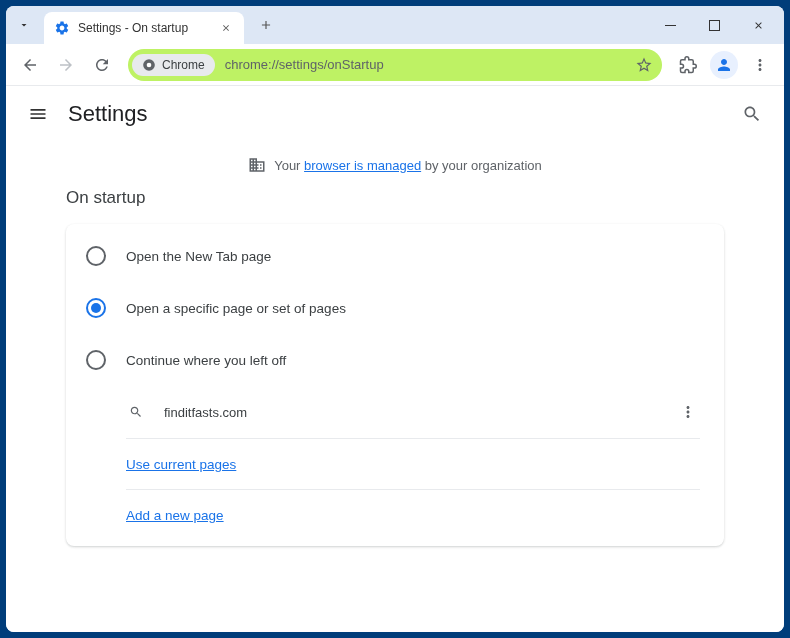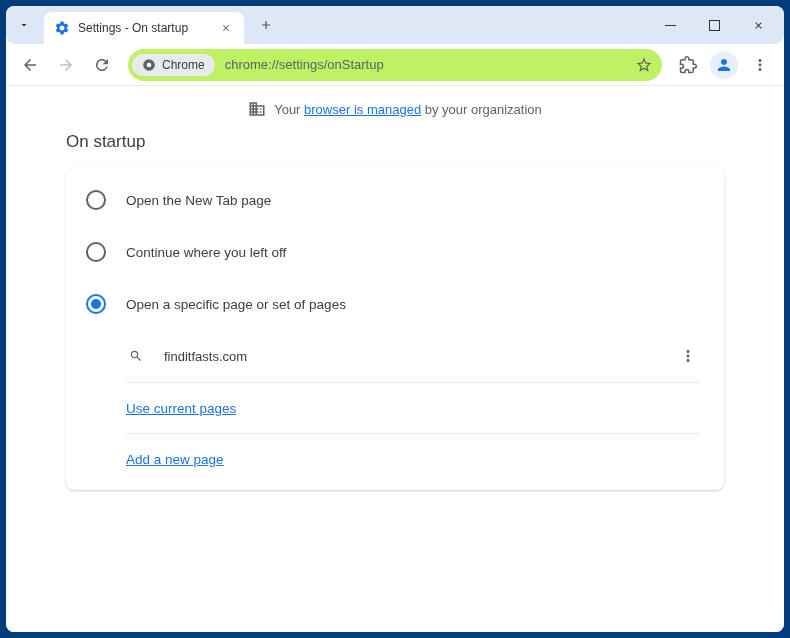--- a/index.html
+++ b/index.html
@@ -1,20 +1,20 @@
 <!DOCTYPE html>
 <html><head>
   <meta charset="utf-8">
   <style>
     * { margin: 0; padding: 0; box-sizing: border-box; font-family: 'Segoe UI', Arial, sans-serif; }
     body { width: 790px; height: 638px; background: #003d7a; padding: 6px; overflow: hidden; }
     .window { width: 100%; height: 100%; background: #fff; border-radius: 8px; overflow: hidden; display: flex; flex-direction: column; }
     
     
-    .titlebar { height: 38px; background: #dde7f5; display: flex; align-items: center; padding: 0 4px; border-radius: 9px; }
+    .titlebar { height: 38px; background: #dde7f5; display: flex; align-items: center; padding: 0 4px; }
     .tab-dropdown { width: 28px; height: 28px; display: flex; align-items: center; justify-content: center; color: #333; cursor: pointer; }
     .tab { height: 32px; background: #fff; border-radius: 8px 8px 0 0; display: flex; align-items: center; padding: 0 10px; margin-left: 6px; min-width: 200px; margin-top: 6px; }
     .tab-icon { width: 16px; height: 16px; margin-right: 8px; color: #1a73e8; }
     .tab-title { font-size: 12px; color: #333; flex: 1; }
     .tab-close { width: 16px; height: 16px; display: flex; align-items: center; justify-content: center; color: #555; cursor: pointer; }
     .new-tab { width: 28px; height: 28px; display: flex; align-items: center; justify-content: center; color: #555; cursor: pointer; margin-left: 8px; }
     .window-controls { margin-left: auto; display: flex; }
     .win-btn { width: 44px; height: 32px; display: flex; align-items: center; justify-content: center; color: #333; cursor: pointer; }
     
     
@@ -158,20 +158,33 @@
       </div>
     </div>
     <div class="toolbar-icon">
       <svg width="18" height="18" viewBox="0 0 24 24">
           <path d="M12 8c1.1 0 2-.9 2-2s-.9-2-2-2-2 .9-2 2 .9 2 2 2zm0 2c-1.1 0-2 .9-2 2s.9 2 2 2 2-.9 2-2-.9-2-2-2zm0 6c-1.1 0-2 .9-2 2s.9 2 2 2 2-.9 2-2-.9-2-2-2z" fill="currentColor"></path>
         </svg>
     </div>
   </div>
 
   <div class="content">
+    <div class="header">
+      <div class="menu-btn">
+        <svg width="20" height="20" viewBox="0 0 24 24">
+            <path d="M3 18h18v-2H3v2zm0-5h18v-2H3v2zm0-7v2h18V6H3z" fill="currentColor"></path>
+          </svg>
+      </div>
+      <div class="page-title">Settings</div>
+      <div class="header-search">
+        <svg width="20" height="20" viewBox="0 0 24 24">
+            <path d="M15.5 14h-.79l-.28-.27C15.41 12.59 16 11.11 16 9.5 16 5.91 13.09 3 9.5 3S3 5.91 3 9.5 5.91 16 9.5 16c1.61 0 3.09-.59 4.23-1.57l.27.28v.79l5 4.99L20.49 19l-4.99-5zm-6 0C7.01 14 5 11.99 5 9.5S7.01 5 9.5 5 14 7.01 14 9.5 11.99 14 9.5 14z" fill="currentColor"></path>
+          </svg>
+      </div>
+    </div>
 
     <div class="managed-banner">
       <span>
         <svg width="18" height="18" viewBox="0 0 24 24" fill="#5f6368">
             <path d="M12 7V3H2v18h20V7H12zM6 19H4v-2h2v2zm0-4H4v-2h2v2zm0-4H4V9h2v2zm0-4H4V5h2v2zm4 12H8v-2h2v2zm0-4H8v-2h2v2zm0-4H8V9h2v2zm0-4H8V5h2v2zm10 12h-8v-2h2v-2h-2v-2h2v-2h-2V9h8v10zm-2-8h-2v2h2v-2zm0 4h-2v2h2v-2z"></path>
           </svg>
       </span>
       <span>
         <span>Your </span><a href="#">browser is managed</a><span> by your organization</span>
       </span>
@@ -179,26 +192,26 @@
 
     <div class="section">
       <div class="section-title">On startup</div>
 
       <div class="card">
         <div class="radio-row">
           <div class="radio"></div>
           <div class="radio-label">Open the New Tab page</div>
         </div>
         <div class="radio-row">
+          <div class="radio checked"></div>
+          <div class="radio-label">Open a specific page or set of pages</div>
+        </div>
+        <div class="radio-row">
           <div class="radio"></div>
           <div class="radio-label">Continue where you left off</div>
-        </div>
-        <div class="radio-row">
-          <div class="radio checked"></div>
-          <div class="radio-label">Open a specific page or set of pages</div>
         </div>
 
         <div class="page-entry">
           <div class="page-icon">
             <svg width="14" height="14" viewBox="0 0 24 24">
                 <path d="M15.5 14h-.79l-.28-.27C15.41 12.59 16 11.11 16 9.5 16 5.91 13.09 3 9.5 3S3 5.91 3 9.5 5.91 16 9.5 16c1.61 0 3.09-.59 4.23-1.57l.27.28v.79l5 4.99L20.49 19l-4.99-5zm-6 0C7.01 14 5 11.99 5 9.5S7.01 5 9.5 5 14 7.01 14 9.5 11.99 14 9.5 14z" fill="currentColor"></path>
               </svg>
           </div>
           <div class="page-info">
             <div class="page-name">finditfasts.com</div>

